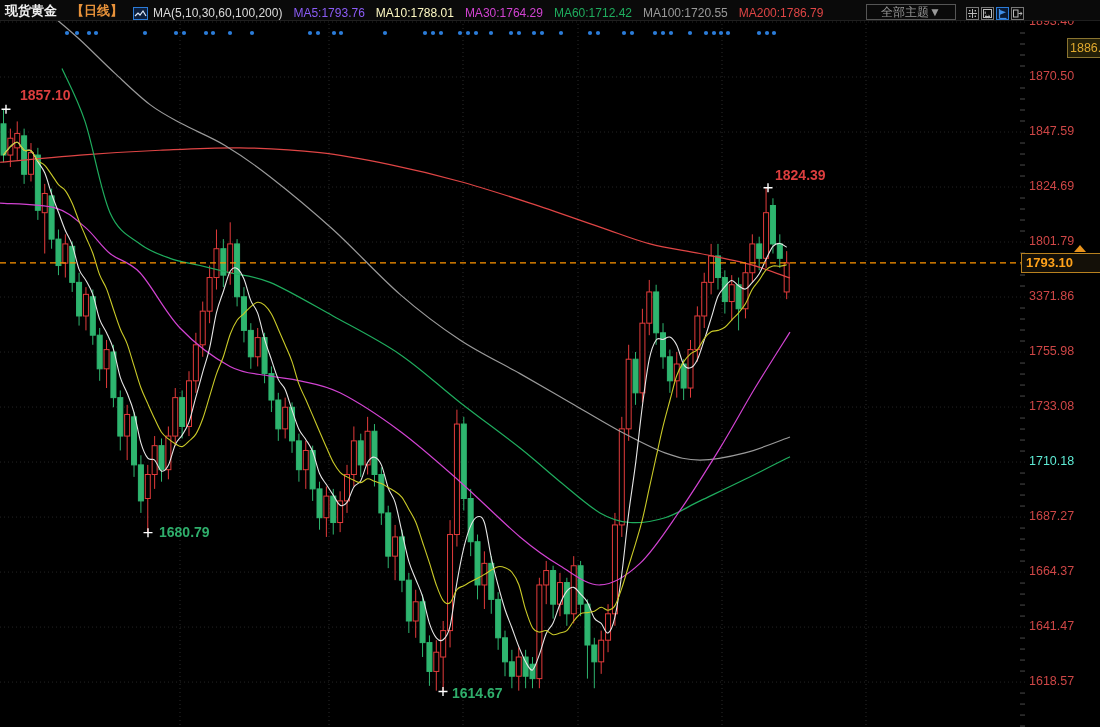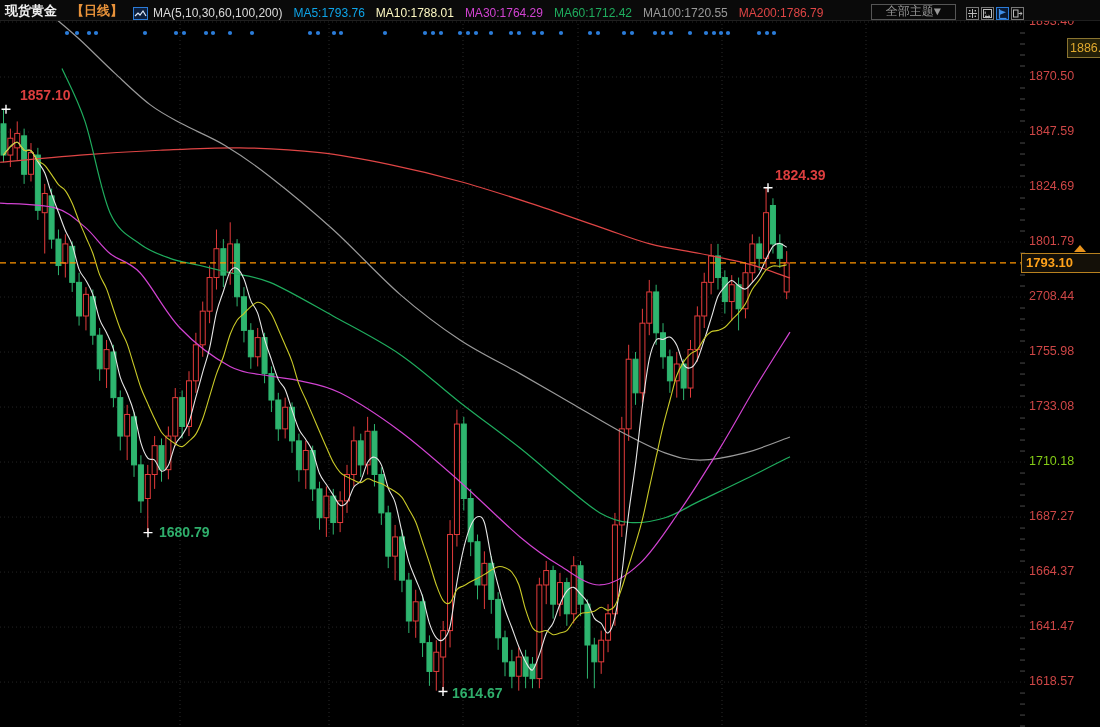--- a/index.html
+++ b/index.html
@@ -10,21 +10,21 @@
           border-bottom:1px solid #1f1f1f;display:flex;align-items:flex-end;z-index:5;
           font-size:12px;white-space:nowrap;}
   .sym{color:#efefef;font-weight:bold;font-size:13px;margin-left:5px;}
   .per{color:#e8923a;font-weight:bold;font-size:13px;margin-left:14px;}
   .chart-ic{margin-left:10px;display:inline-flex;align-items:center;}
   .mag{color:#dcdcdc;margin-left:5px;}
   #legend span{margin-left:11px;}
   .spacer{flex:1;}
   .theme{background:#0a0a0a;border:1px solid #555;color:#999;font-size:12px;
          height:16px;line-height:14px;padding:0 14px;margin-right:8px;cursor:pointer;
-         font-family:Liberation Mono, monospace;}
+         font-family:Liberation Sans, sans-serif;}
   #toolicons{display:inline-flex;margin-right:76px;}
   .tbtn{width:13px;height:13px;border:1px solid #777;background:#0a0a0a;margin-left:2px;
         display:inline-flex;align-items:center;justify-content:center;padding:0;cursor:pointer;}
   .tbtn.active{border-color:#2b7cd9;background:#0a1a33;}
   
   .axis-label{position:absolute;left:1029px;color:#ce4646;font-size:12.5px;z-index:4;}
   .hibox{position:absolute;left:1021px;width:70px;height:18px;line-height:18px;
          background:#242008;border:1px solid #8a7430;color:#e0a92e;font-size:12.5px;
          padding-left:2px;z-index:4;margin-left:46px;}
   .curbox{position:absolute;left:1021px;width:74px;height:18px;line-height:18px;
@@ -414,21 +414,21 @@
   <div class="topbar">
     <span class="sym">现货黄金</span>
     <span class="per">【日线】</span>
     <span class="chart-ic">
       <svg width="15" height="13" viewBox="0 0 15 13">
         <rect x="0.5" y="0.5" width="14" height="12" fill="#0d1f3c" stroke="#2b7cd9"></rect>
         <path d="M2 9l3-3 2 2 3-4 3 5" fill="none" stroke="#dce9fa" stroke-width="1.2"></path>
       </svg>
     </span>
     <span class="mag">MA(5,10,30,60,100,200)</span>
-    <span id="legend"><span style="color: #0ea5e9;">MA5:1793.76</span><span style="color: #fef9c3;">MA10:1788.01</span><span style="color: rgb(210, 67, 210);">MA30:1764.29</span><span style="color: rgb(31, 173, 94);">MA60:1712.42</span><span style="color: rgb(154, 154, 154);">MA100:1720.55</span><span style="color: rgb(223, 69, 69);">MA200:1786.79</span></span>
+    <span id="legend"><span style="color: #8b5cf6;">MA5:1793.76</span><span style="color: #fef9c3;">MA10:1788.01</span><span style="color: rgb(210, 67, 210);">MA30:1764.29</span><span style="color: rgb(31, 173, 94);">MA60:1712.42</span><span style="color: rgb(154, 154, 154);">MA100:1720.55</span><span style="color: rgb(223, 69, 69);">MA200:1786.79</span></span>
     <span class="spacer"></span>
     <button class="theme">全部主题▼</button>
     <span id="toolicons">
       <button class="tbtn">
         <svg width="11" height="11" viewBox="0 0 11 11" stroke="#bbb" stroke-width="1">
           <path d="M5.5 1v9M1 5.5h9"></path>
             <rect x="2" y="2" width="1.4" height="1.4" fill="#bbb" stroke="none"></rect>
           <rect x="7.6" y="2" width="1.4" height="1.4" fill="#bbb" stroke="none"></rect>
           <rect x="2" y="7.6" width="1.4" height="1.4" fill="#bbb" stroke="none"></rect>
           <rect x="7.6" y="7.6" width="1.4" height="1.4" fill="#bbb" stroke="none"></rect>
@@ -455,24 +455,24 @@
       </button>
     </span>
   </div>
 
   <div id="yaxis">
       <div class="axis-label" style="top: 14px; color: rgb(206, 70, 70);">1893.40</div>
       <div class="axis-label" style="top: 69px; color: rgb(206, 70, 70);">1870.50</div>
       <div class="axis-label" style="top: 124.024px; color: rgb(206, 70, 70);">1847.59</div>
       <div class="axis-label" style="top: 179.024px; color: rgb(206, 70, 70);">1824.69</div>
       <div class="axis-label" style="top: 234.024px; color: rgb(206, 70, 70);">1801.79</div>
-      <div class="axis-label" style="top: 289.024px; color: rgb(206, 70, 70);">2708.44</div>
+      <div class="axis-label" style="top: 289.024px; color: rgb(206, 70, 70);">3371.86</div>
       <div class="axis-label" style="top: 344.048px; color: rgb(206, 70, 70);">1755.98</div>
       <div class="axis-label" style="top: 399.048px; color: rgb(206, 70, 70);">1733.08</div>
-      <div class="axis-label" style="top: 454.048px; color: #84cc16;">1710.18</div>
+      <div class="axis-label" style="top: 454.048px; color: #5eead4;">1710.18</div>
       <div class="axis-label" style="top: 509.072px; color: rgb(206, 70, 70);">1687.27</div>
       <div class="axis-label" style="top: 564.072px; color: rgb(206, 70, 70);">1664.37</div>
       <div class="axis-label" style="top: 619.072px; color: rgb(206, 70, 70);">1641.47</div>
       <div class="axis-label" style="top: 674.072px; color: rgb(206, 70, 70);">1618.57</div>
     </div>
 
   <div class="hibox" style="top: 37.5px;">1886.75</div>
   <div class="curtri" style="top: 244.895px;"></div>
   <div class="curbox" style="top: 252.895px;">1793.10</div>
 

